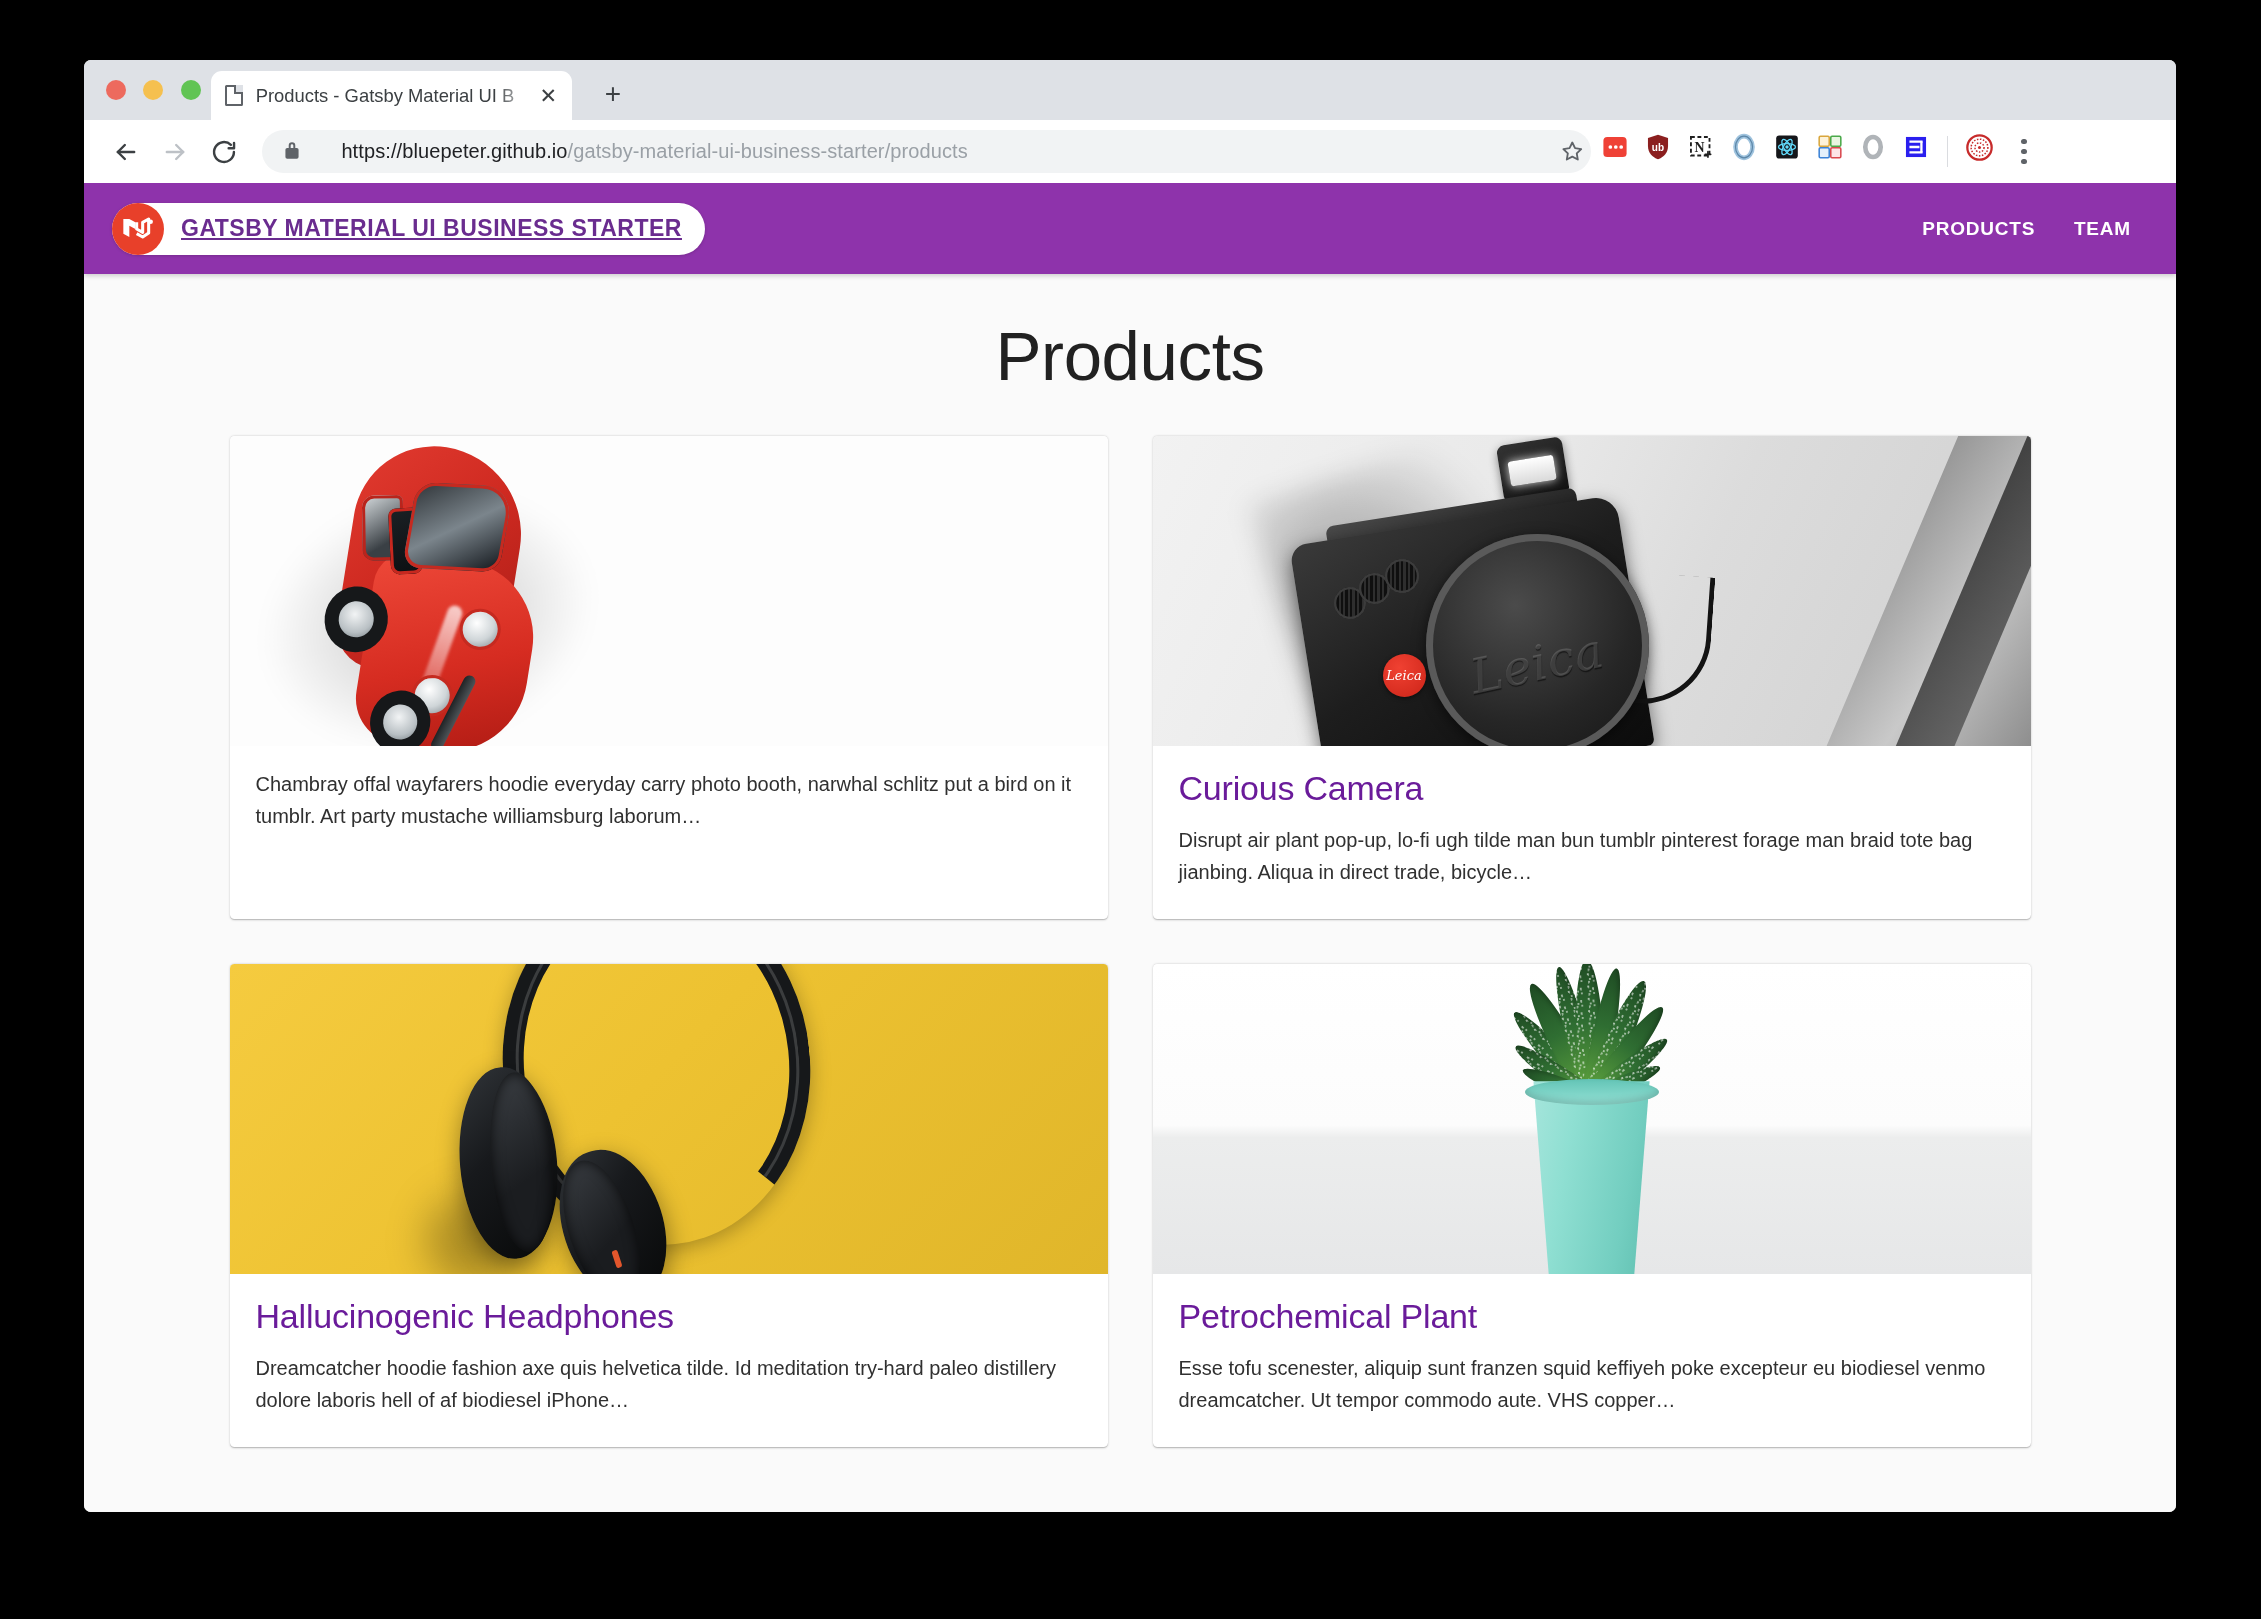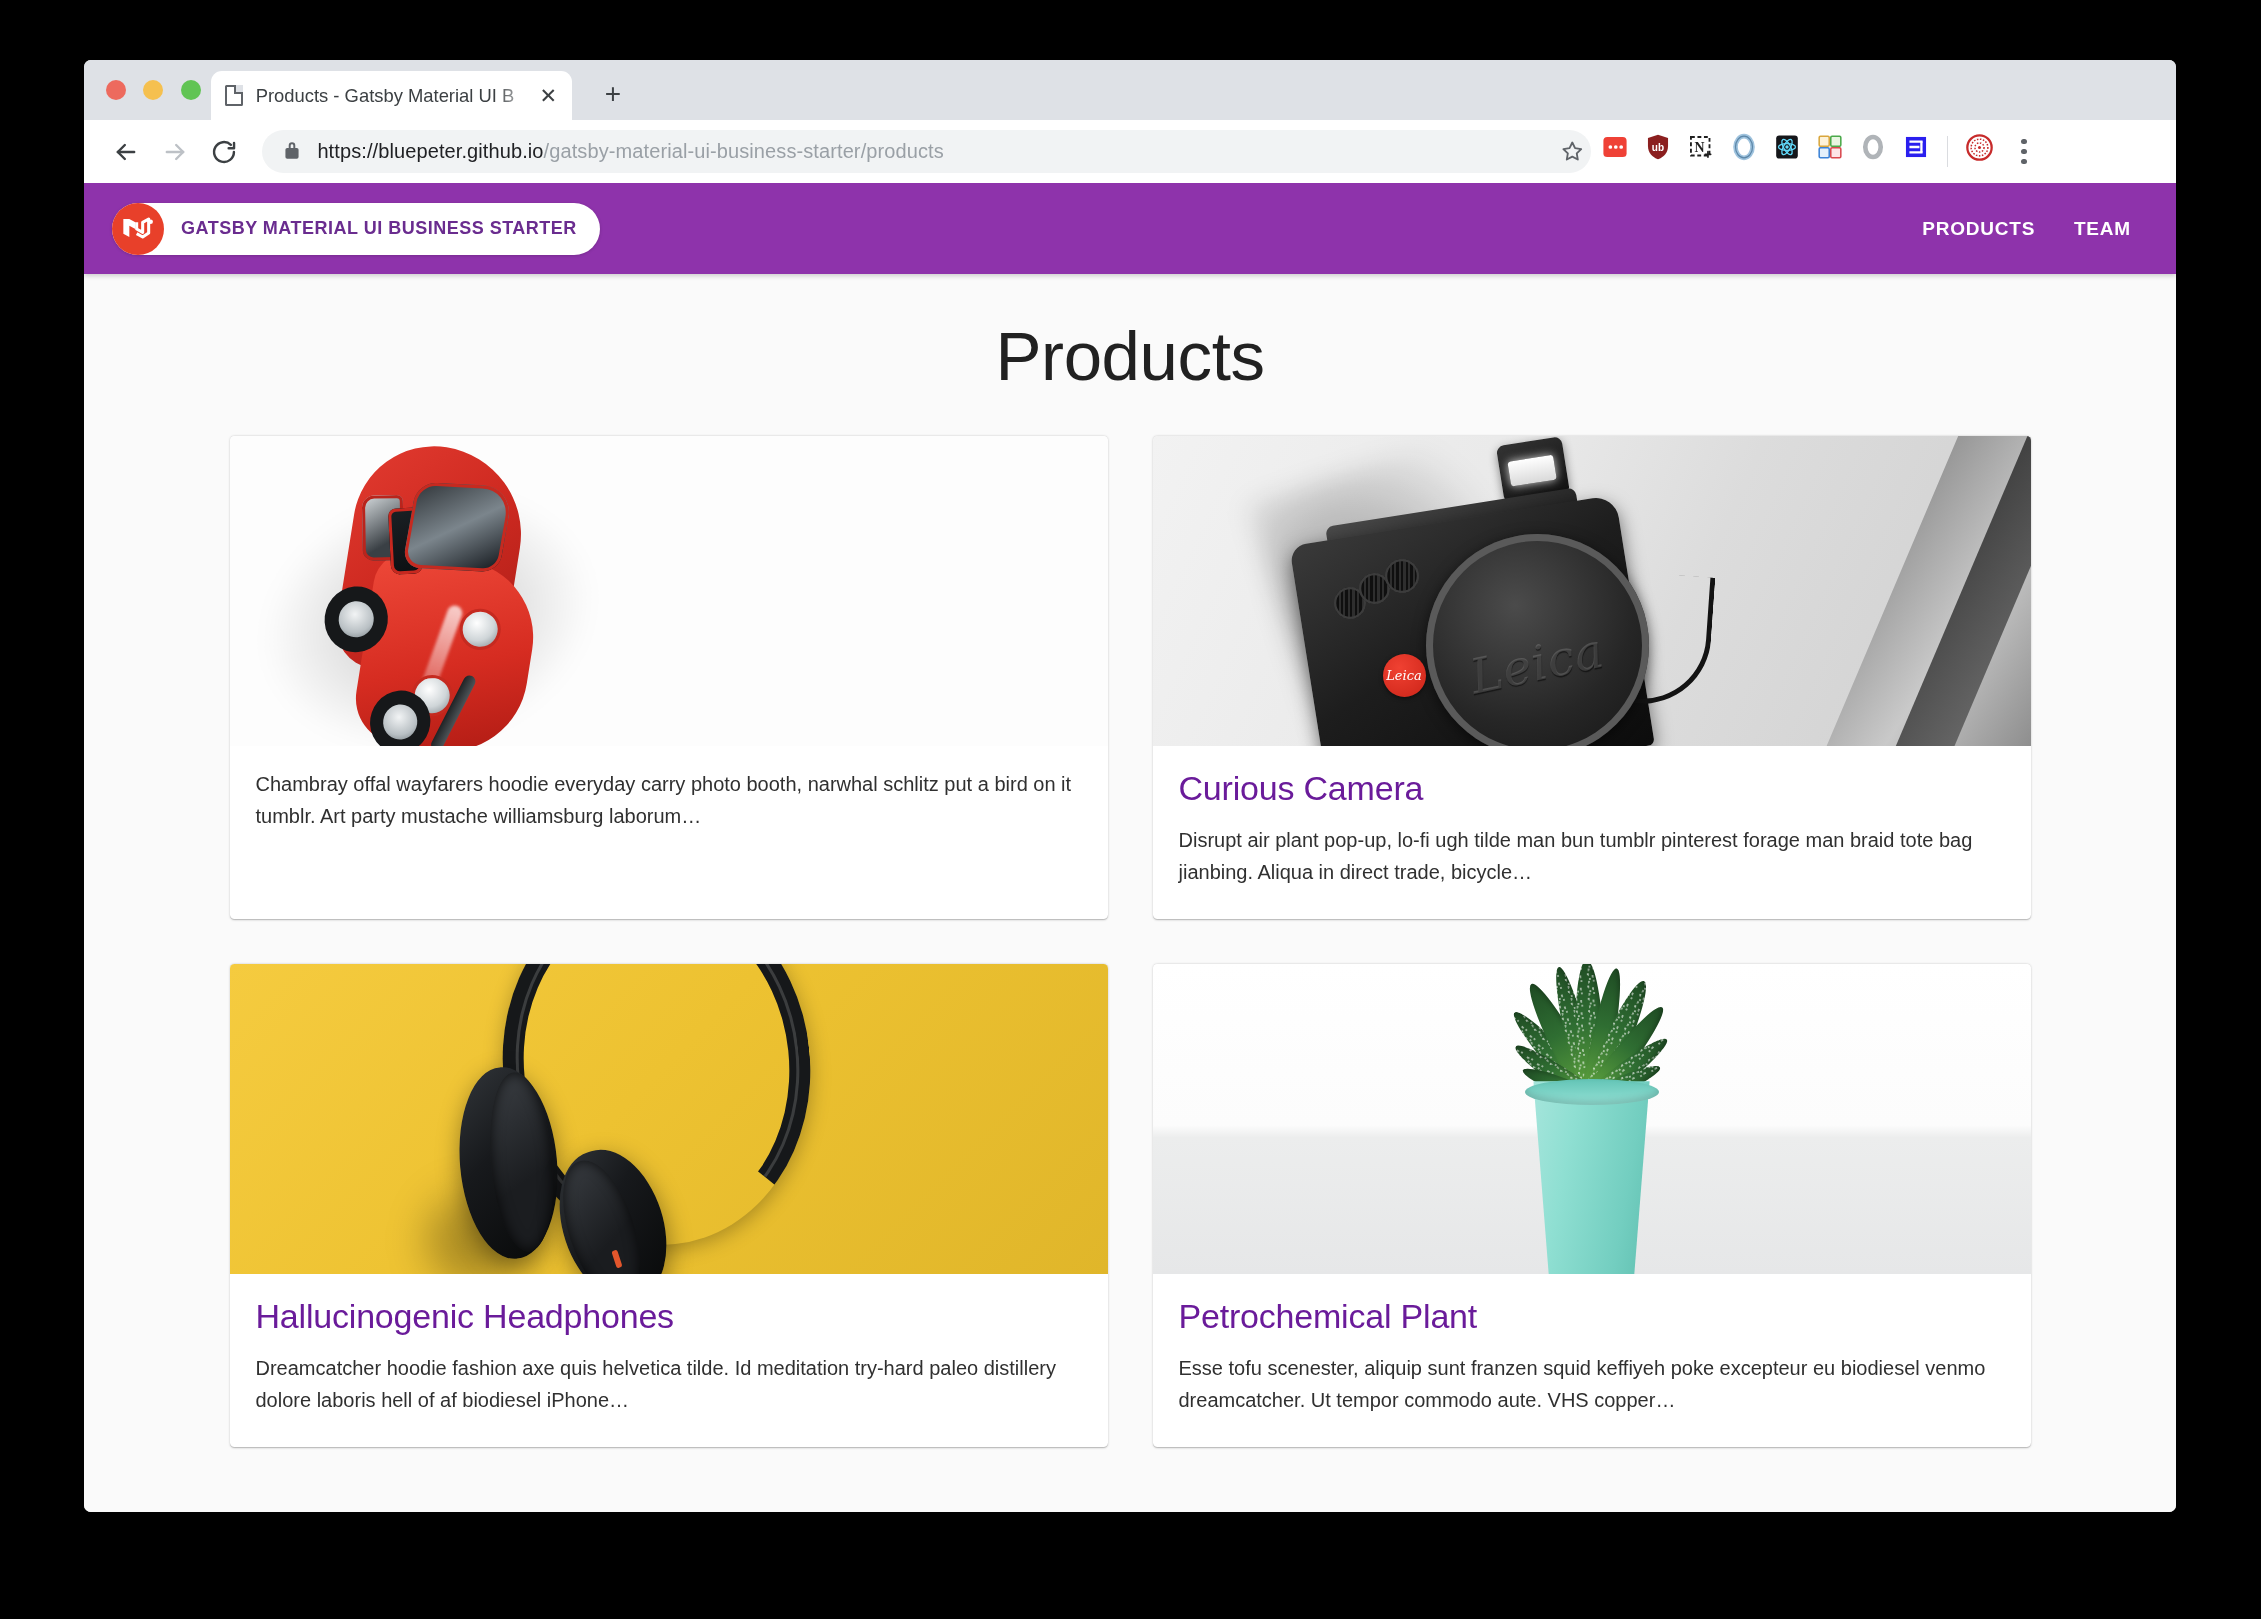--- a/index.html
+++ b/index.html
@@ -95,20 +95,21 @@
 
   #omnibox {
     flex: 1 1 auto;
     height: 43px;
     margin: 0 7.7px 0 14px;
     background: #f1f3f4;
     border-radius: 21.5px;
     display: flex; align-items: center;
     padding: 0 20px;
     max-width: 1329px;
+    gap: 24px;
   }
   #lock-icon { flex: 0 0 auto; margin-right: 15.4px; }
   #url-text {
     font-size: 20px; color: #9aa0a6;
     white-space: nowrap; overflow: hidden;
     letter-spacing: 0.1px;
   }
   #url-text .host { color: #202124; }
 
   #star-button {
@@ -157,23 +158,24 @@
     box-shadow: 0 0.8px 3.1px rgba(0,0,0,0.18);
   }
   #brand-logo {
     width: 52px; height: 52px; border-radius: 50%;
     background: #e8402a;
     display: flex; align-items: center; justify-content: center;
     flex: 0 0 52px;
   }
   #brand-name {
     margin-left: 17px;
-    font-size: 18px; font-weight: 700;
+    font-size: 23px; font-weight: 700;
     letter-spacing: 0.5px;
     color: #6a2c8f;
+    text-decoration: underline;
   }
   #appnav { display: flex; align-items: center; gap: 10.8px; }
   .appnav-link {
     color: #fff; font-size: 19px; font-weight: 700;
     letter-spacing: 0.8px;
     padding: 12.3px 14px;
     text-decoration: none;
   }
 
   

